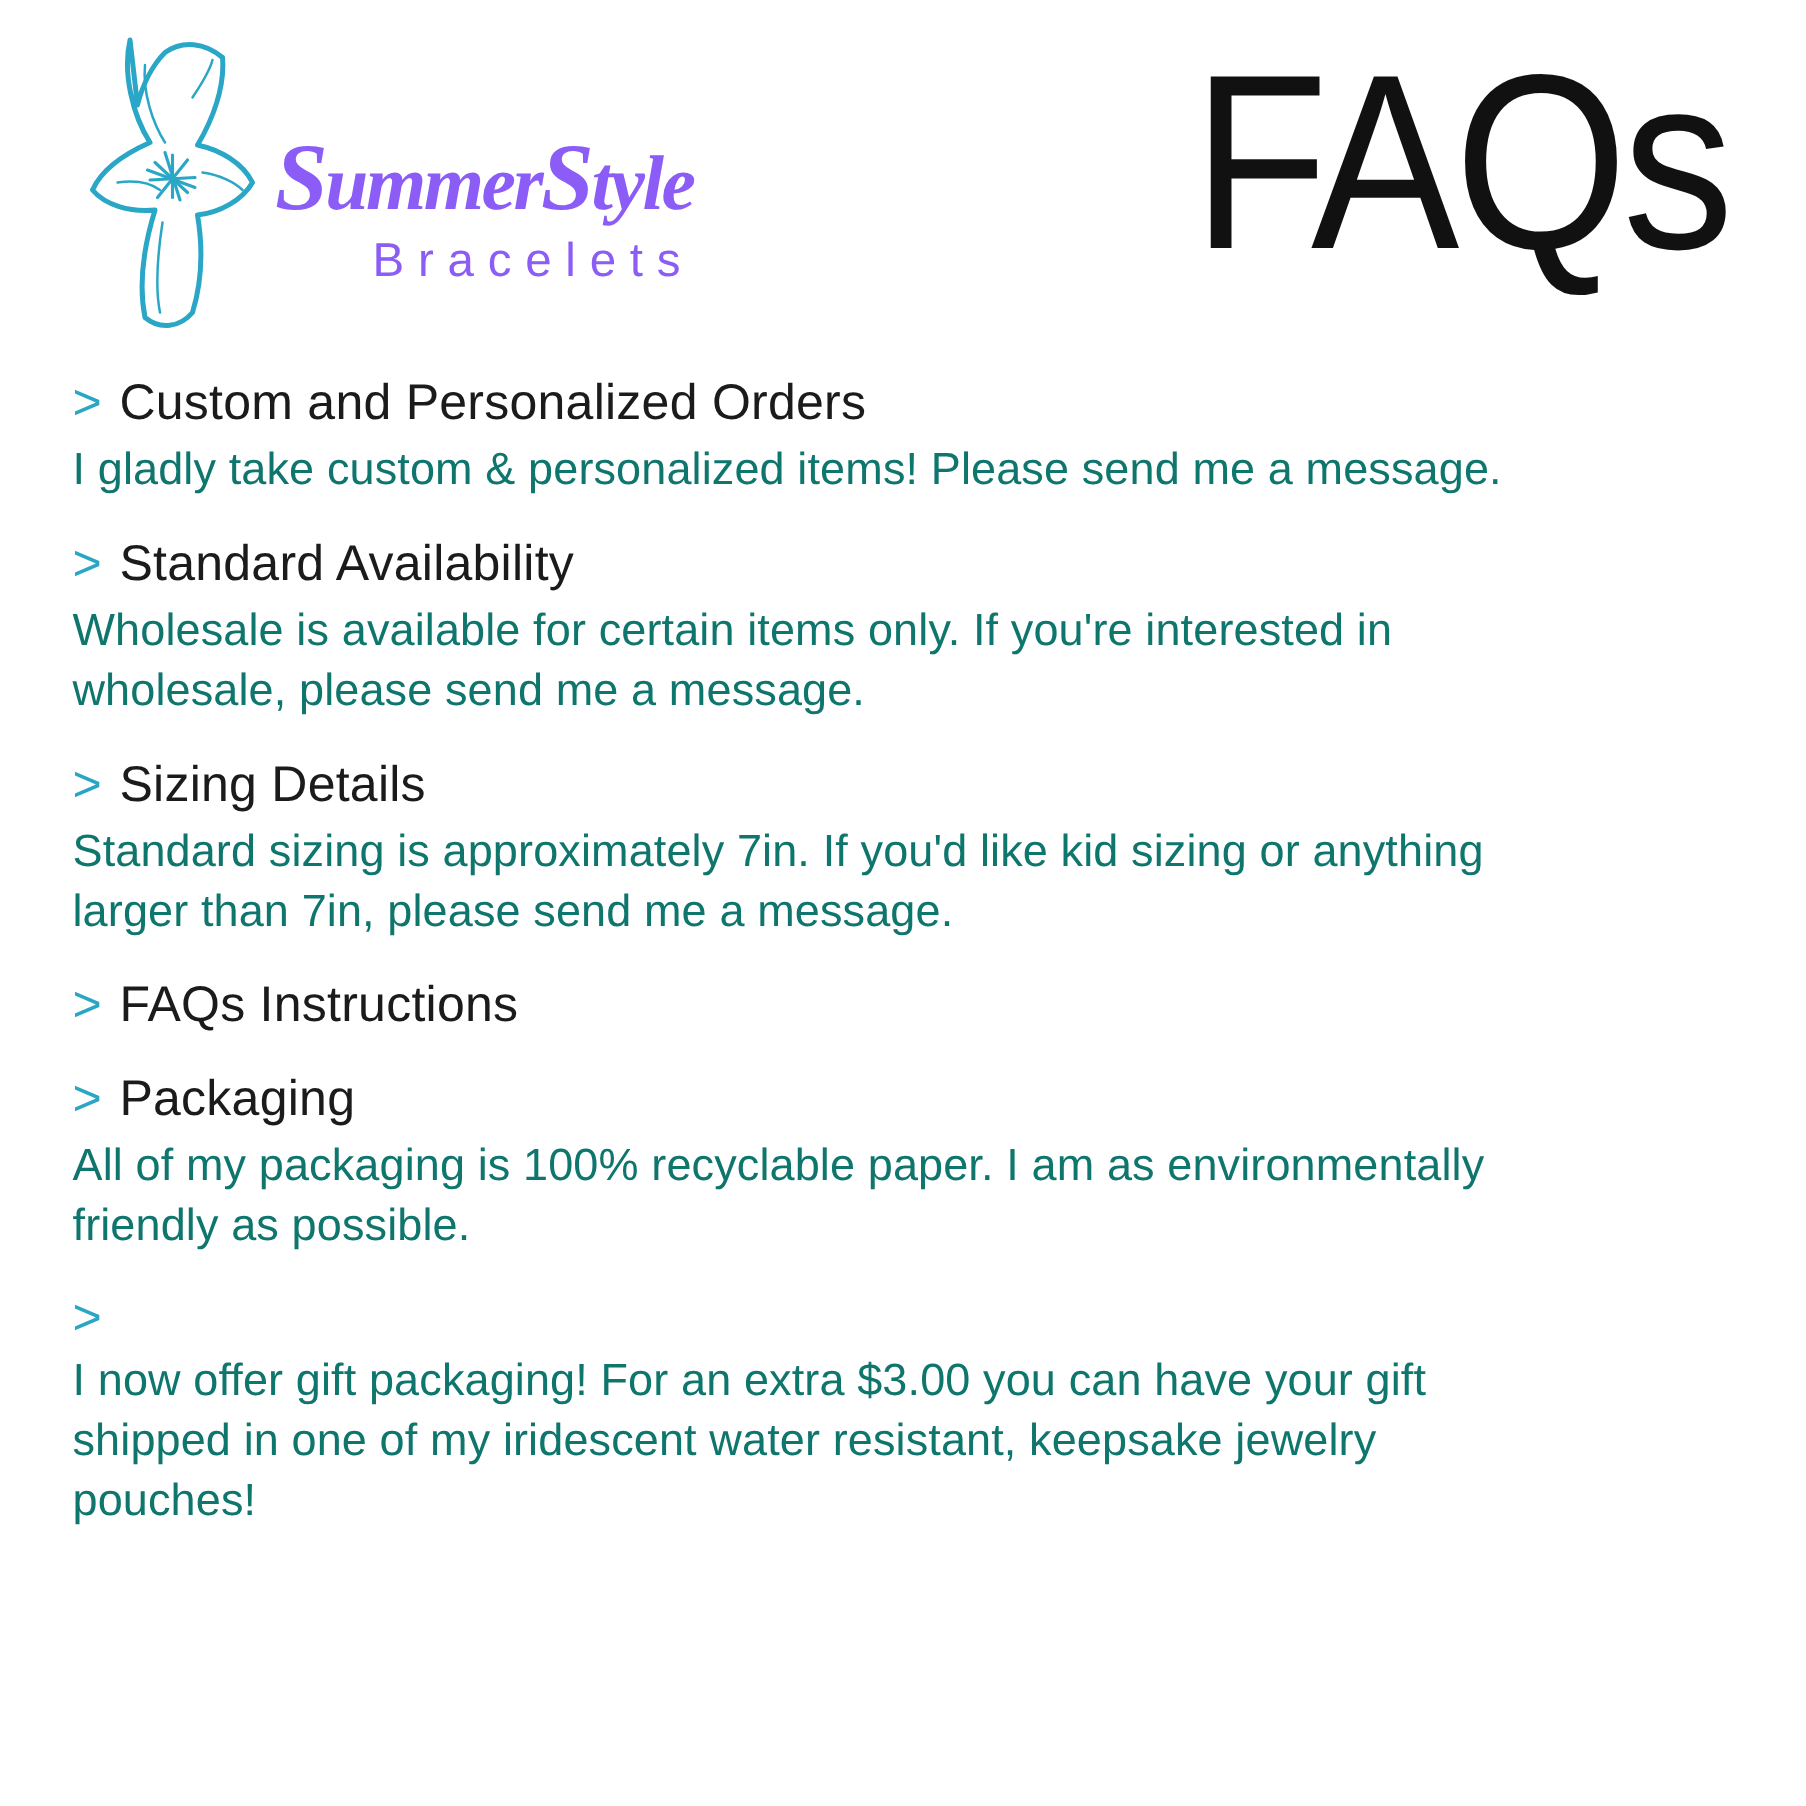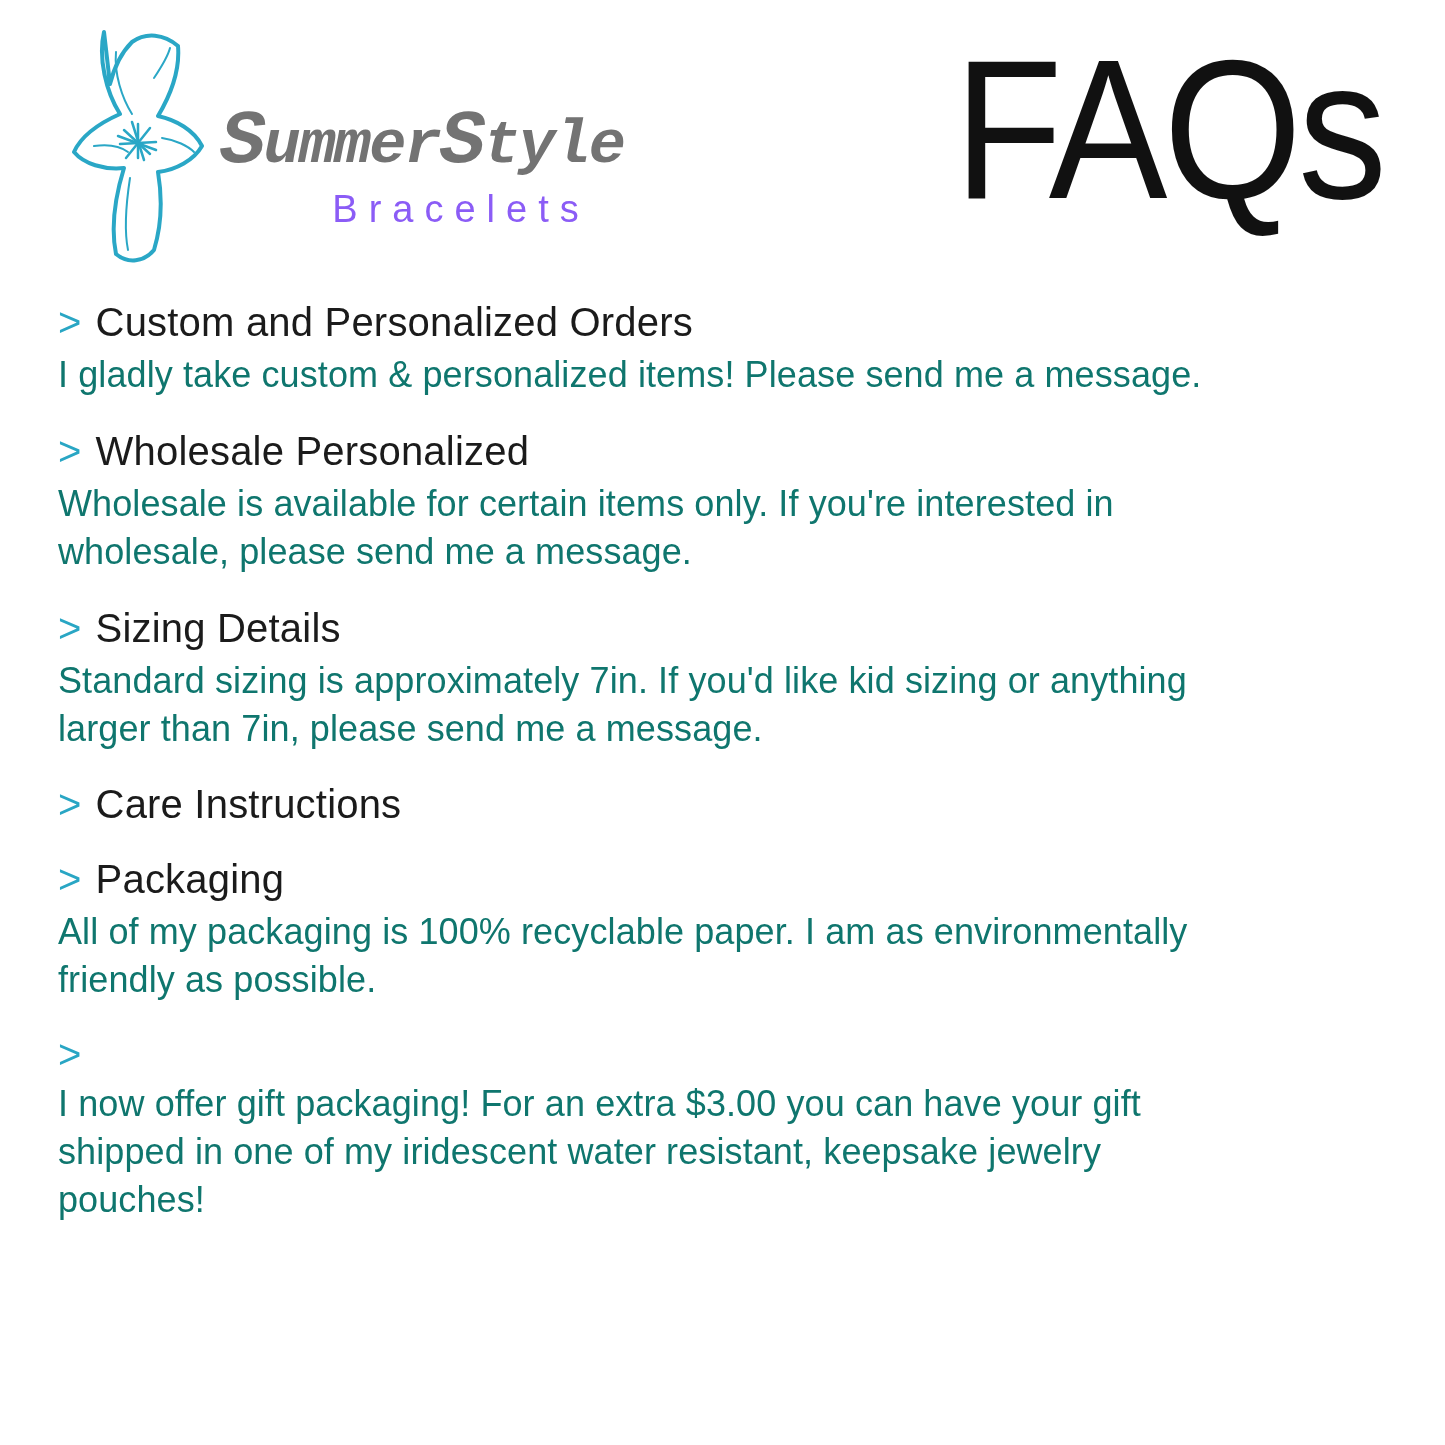--- a/index.html
+++ b/index.html
@@ -36,27 +36,27 @@
   .brand-mark {
     width: 150px;
     height: 255px;
     flex: 0 0 auto;
   }
   .brand-text {
     margin-left: 12px;
     padding-top: 88px;
   }
   .brand-name {
-    font-family: Liberation Mono, monospace;
+    font-family: Liberation Serif, serif;
     font-weight: bold;
     font-style: italic;
     font-size: 62px;
     line-height: 0.95;
     letter-spacing: -2px;
-    color: #737373;
+    color: #8b5cf6;
     white-space: nowrap;
     transform: scaleY(1.08);
     transform-origin: left top;
   }
   .brand-name .cap {
     font-size: 76px;
   }
   .brand-sub {
     font-family: "Liberation Sans", sans-serif;
     font-size: 38px;
@@ -159,37 +159,37 @@
       <div class="faq-q">
         <span class="chev">&gt;</span>
         <span>Custom and Personalized Orders</span>
       </div>
       <div class="faq-a">I gladly take custom &amp; personalized items! Please send me a message.</div>
     </div>
 
     <div class="faq-item">
       <div class="faq-q">
         <span class="chev">&gt;</span>
-        <span>Wholesale Personalized</span>
+        <span>Standard Availability</span>
       </div>
       <div class="faq-a">Wholesale is available for certain items only. If you're interested in wholesale, please send me a message.</div>
     </div>
 
     <div class="faq-item">
       <div class="faq-q">
         <span class="chev">&gt;</span>
         <span>Sizing Details</span>
       </div>
       <div class="faq-a">Standard sizing is approximately 7in. If you'd like kid sizing or anything larger than 7in, please send me a message.</div>
     </div>
 
     <div class="faq-item">
       <div class="faq-q">
         <span class="chev">&gt;</span>
-        <span>Care Instructions</span>
+        <span>FAQs Instructions</span>
       </div>
     </div>
 
     <div class="faq-item">
       <div class="faq-q">
         <span class="chev">&gt;</span>
         <span>Packaging</span>
       </div>
       <div class="faq-a">All of my packaging is 100% recyclable paper. I am as environmentally friendly as possible.</div>
     </div>

